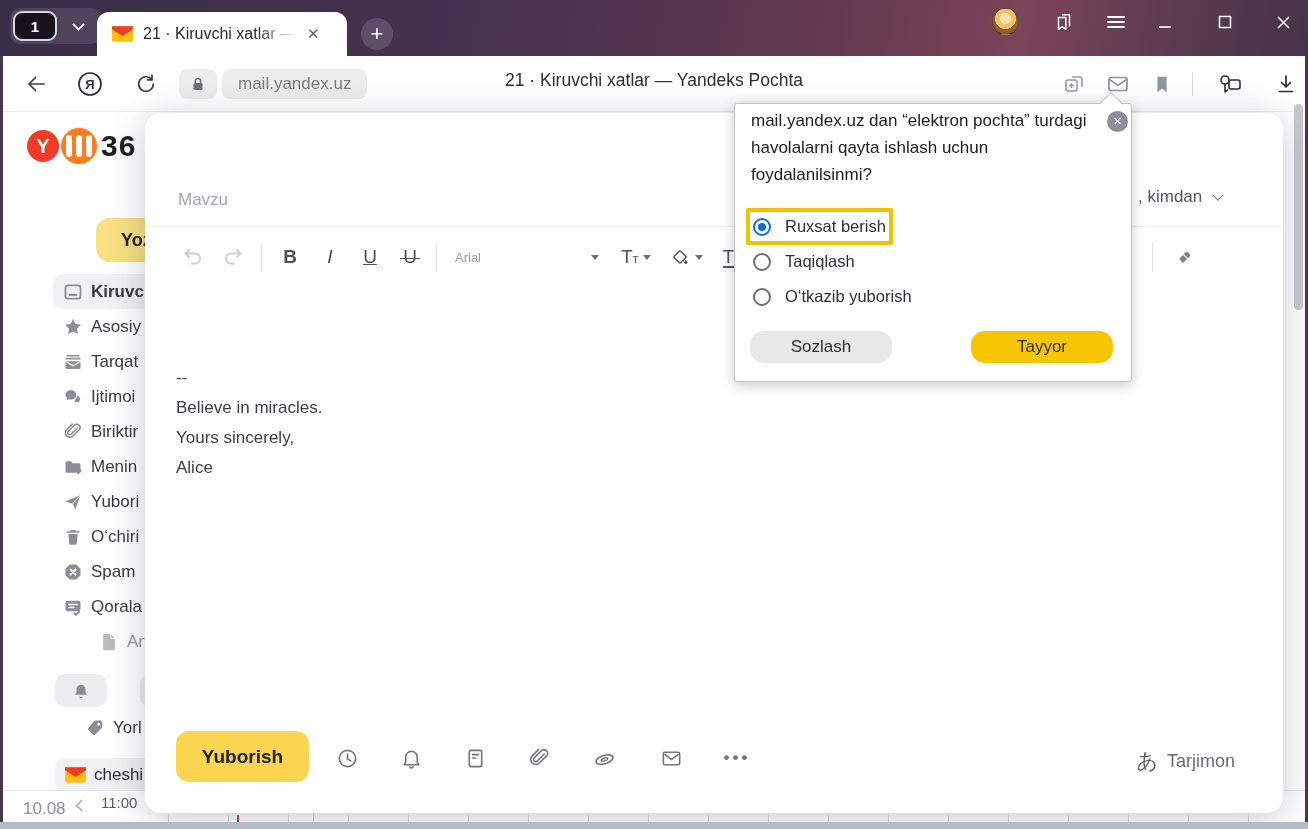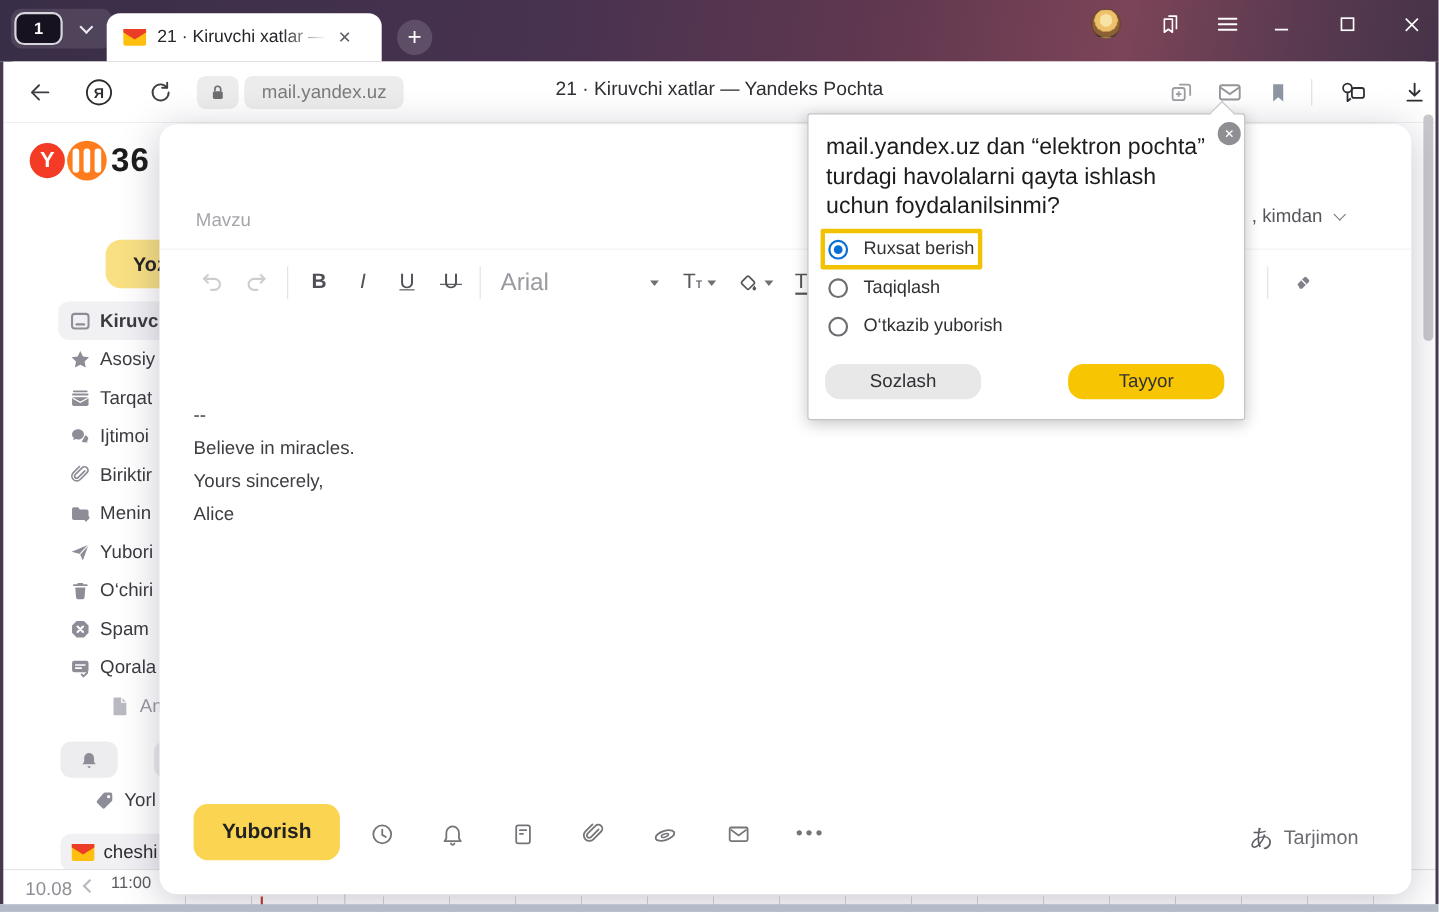--- a/index.html
+++ b/index.html
@@ -74,38 +74,38 @@
   .kimdan{position:absolute;left:993px;top:74px;display:flex;align-items:center;color:#55555b;font-size:17px}
   .kimdan .chevd{width:8px;height:8px;border-right:1.8px solid #77777d;border-bottom:1.8px solid #77777d;transform:rotate(45deg);margin-left:12px;margin-top:-4px}
   .toolbar{position:absolute;left:0;top:114px;width:1138px;height:60px;display:flex;align-items:center}
   .t-sep{width:1px;height:30px;background:#e2e2e6;flex:none}
   .tbtn{display:flex;align-items:center;justify-content:center;flex:none}
   .fmt{font-size:19px;color:#4f4f55}
   .fmt-b{font-weight:bold}.fmt-i{font-style:italic}.fmt-u{text-decoration:underline}
   .fmt-s{position:relative}
   .fmt-s::after{content:"";position:absolute;left:-3px;right:-3px;top:54%;height:1.6px;background:#4f4f55}
   .caret{width:0;height:0;border-left:4.5px solid transparent;border-right:4.5px solid transparent;border-top:5.5px solid #6f6f75}
-  .fontname{color:#9a9aa0;font-size:22px}
+  .fontname{color:#9a9aa0;font-size:13px}
   .tt{color:#55555b;font-size:19px}
   .tt small{font-size:13px}
   .tcolor{color:#55555b;font-size:19px;border-bottom:2px solid #55555b;line-height:1}
   .body-area{position:absolute;left:31px;top:250px;width:900px;font-size:17px;line-height:30px;color:#3d3d42}
   .sendrow{position:absolute;left:0;top:612px;width:1138px;height:64px}
   .sendbtn{position:absolute;left:31px;top:6px;width:133px;height:51px;border-radius:13px;background:#fbd552;color:#222;font-size:19px;font-weight:bold;border:none;display:flex;align-items:center;justify-content:center;font-family:"Liberation Sans",sans-serif}
   .srow-ico{position:absolute;top:20px;width:26px;height:26px;display:flex;align-items:center;justify-content:center}
   .dots{color:#757579;font-size:17px;letter-spacing:3px;font-weight:bold}
   .tarjimon{position:absolute;right:48px;top:22px;display:flex;align-items:center;color:#6b6b71;font-size:18px}
   .tarj-glyph{font-size:21px;color:#5d5d63;margin-right:9px}
 
   
   .dialog{position:absolute;left:734px;top:103px;width:398px;height:279px;background:#fff;border:1px solid #c3c3c6;border-radius:3px;
     box-shadow:0 3px 14px rgba(0,0,0,.22);z-index:10}
   .dlg-pointer{position:absolute;left:368px;top:-9px;width:16px;height:16px;background:#fff;border-left:1px solid #c3c3c6;border-top:1px solid #c3c3c6;transform:rotate(45deg)}
   .dlg-close{position:absolute;left:372px;top:7px;width:21px;height:21px;border-radius:50%;background:#8f8f93;color:#fff;font-size:11px;font-weight:bold;display:flex;align-items:center;justify-content:center}
-  .dlg-msg{position:absolute;left:16px;top:16px;width:362px;font-size:21px;line-height:27px;color:#1c1c1f}
+  .dlg-msg{position:absolute;left:16px;top:3px;width:362px;font-size:17px;line-height:27px;color:#1c1c1f}
   .dlg-opt{position:absolute;left:18px;display:flex;align-items:center}
   .radio{width:18px;height:18px;border-radius:50%;border:2px solid #6e6e73;background:#fff;flex:none;position:relative}
   .radio.checked{border-color:#0b6ed3}
   .radio.checked::after{content:"";position:absolute;left:3px;top:3px;width:8px;height:8px;border-radius:50%;background:#0b6ed3}
   .dlg-opt label{margin-left:14px;font-size:16.5px;color:#303034}
   .hibox{position:absolute;left:11px;top:104px;width:147px;height:37px;border:4px solid #f2c200;border-radius:2px;z-index:3;pointer-events:none}
   .dlg-btn{position:absolute;top:227px;width:142px;height:32px;border:none;border-radius:14px;font-size:17px;color:#303034;display:flex;align-items:center;justify-content:center;font-family:"Liberation Sans",sans-serif}
   .btn-sozlash{left:15px;background:#e8e8e8}
   .btn-tayyor{left:236px;background:#f7c501}
 

